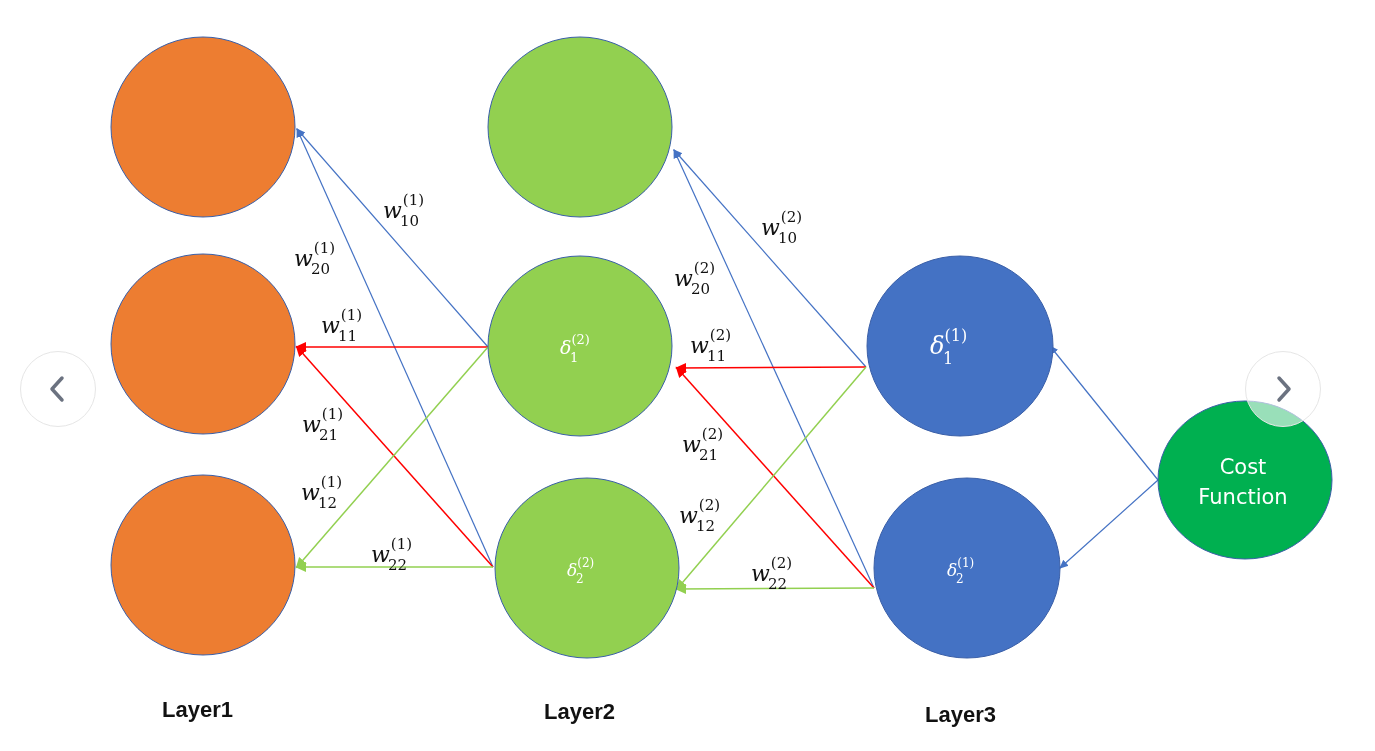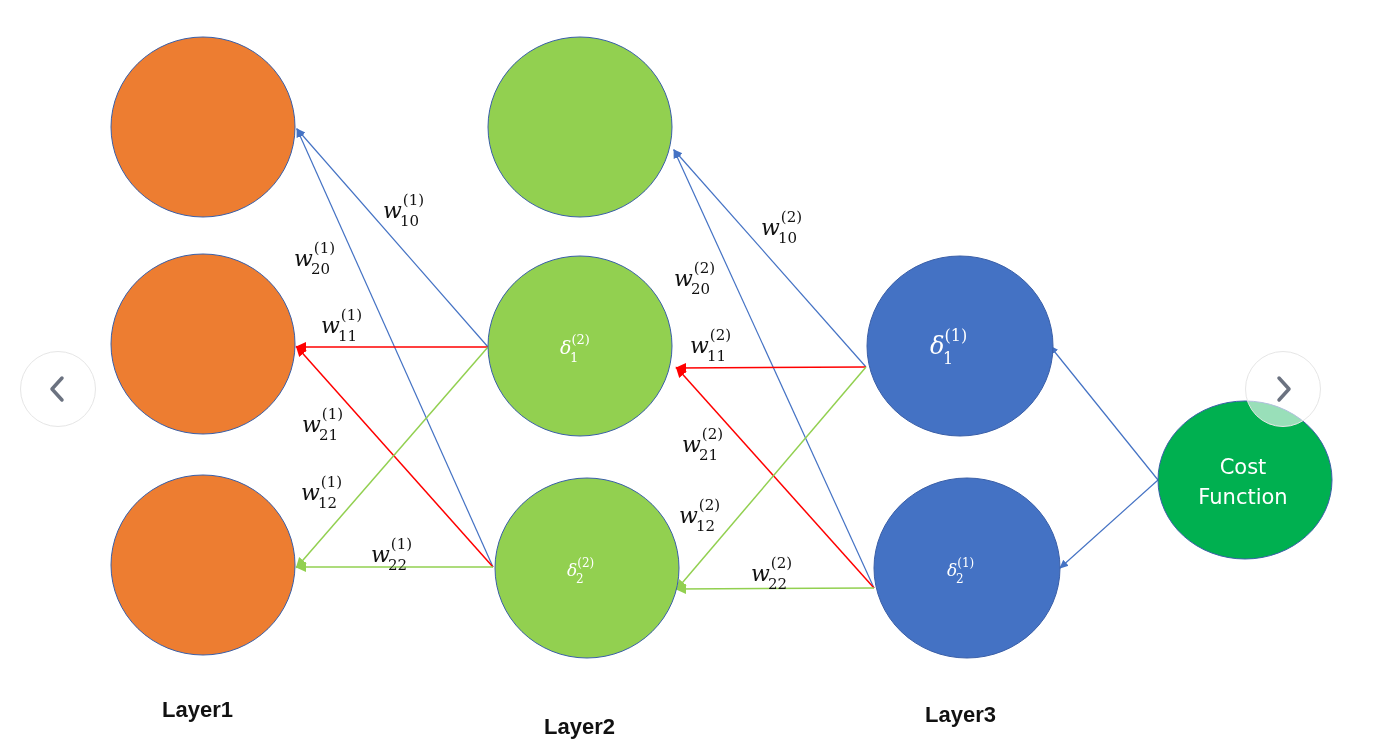--- a/index.html
+++ b/index.html
@@ -74,21 +74,21 @@
       <text class="wlabel" x="761" y="235"><tspan class="wbase">w</tspan><tspan class="wsup" dy="-13" dx="1">(2)</tspan><tspan class="wsub" x="778" dy="21">10</tspan></text>
       <text class="wlabel" x="674" y="286"><tspan class="wbase">w</tspan><tspan class="wsup" dy="-13" dx="1">(2)</tspan><tspan class="wsub" x="691" dy="21">20</tspan></text>
       <text class="wlabel" x="690" y="353"><tspan class="wbase">w</tspan><tspan class="wsup" dy="-13" dx="1">(2)</tspan><tspan class="wsub" x="707" dy="21">11</tspan></text>
       <text class="wlabel" x="682" y="452"><tspan class="wbase">w</tspan><tspan class="wsup" dy="-13" dx="1">(2)</tspan><tspan class="wsub" x="699" dy="21">21</tspan></text>
       <text class="wlabel" x="679" y="523"><tspan class="wbase">w</tspan><tspan class="wsup" dy="-13" dx="1">(2)</tspan><tspan class="wsub" x="696" dy="21">12</tspan></text>
       <text class="wlabel" x="751" y="581"><tspan class="wbase">w</tspan><tspan class="wsup" dy="-13" dx="1">(2)</tspan><tspan class="wsub" x="768" dy="21">22</tspan></text>
     </g>
 </svg>
 
 <div class="layer-label" style="left:162px; top:697px;">Layer1</div>
-<div class="layer-label" style="left:544px; top:714px;">Layer2</div>
+<div class="layer-label" style="left:544px; top:699px;">Layer2</div>
 <div class="layer-label" style="left:925px; top:702px;text-align:right;">Layer3</div>
 
 <div class="nav-btn" style="left:20px; top:351px;">
   <svg width="24" height="30" viewBox="0 0 24 30">
     <polyline points="16,4 6,15 16,26" fill="none" stroke="#6b7280" stroke-width="3.5" stroke-linecap="round" stroke-linejoin="round"></polyline>
   </svg>
 </div>
 <div class="nav-btn" style="left:1245px; top:351px;">
   <svg width="24" height="30" viewBox="0 0 24 30">
     <polyline points="8,4 18,15 8,26" fill="none" stroke="#6b7280" stroke-width="3.5" stroke-linecap="round" stroke-linejoin="round"></polyline>

